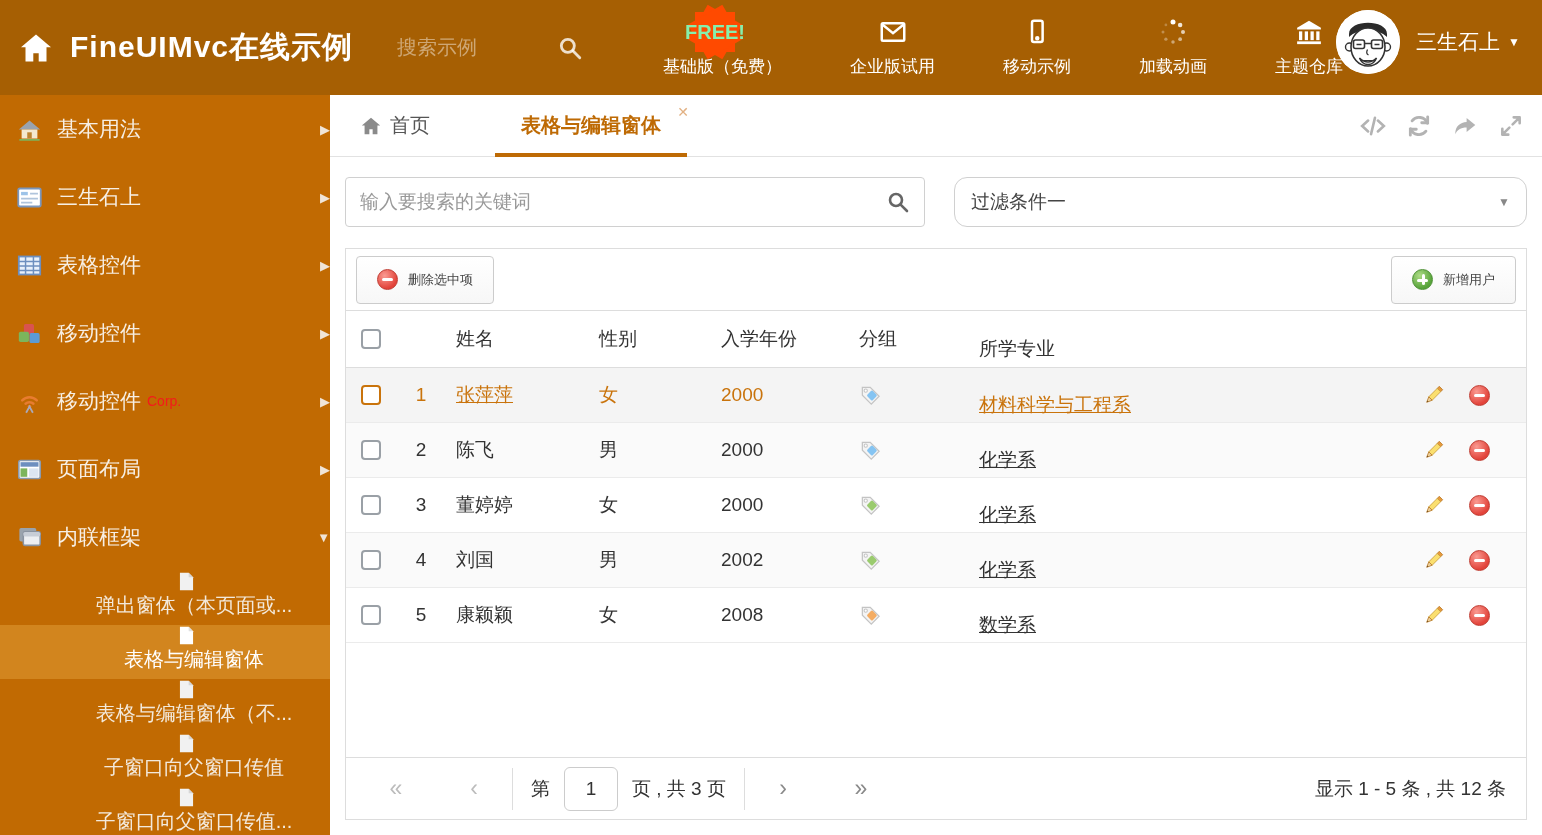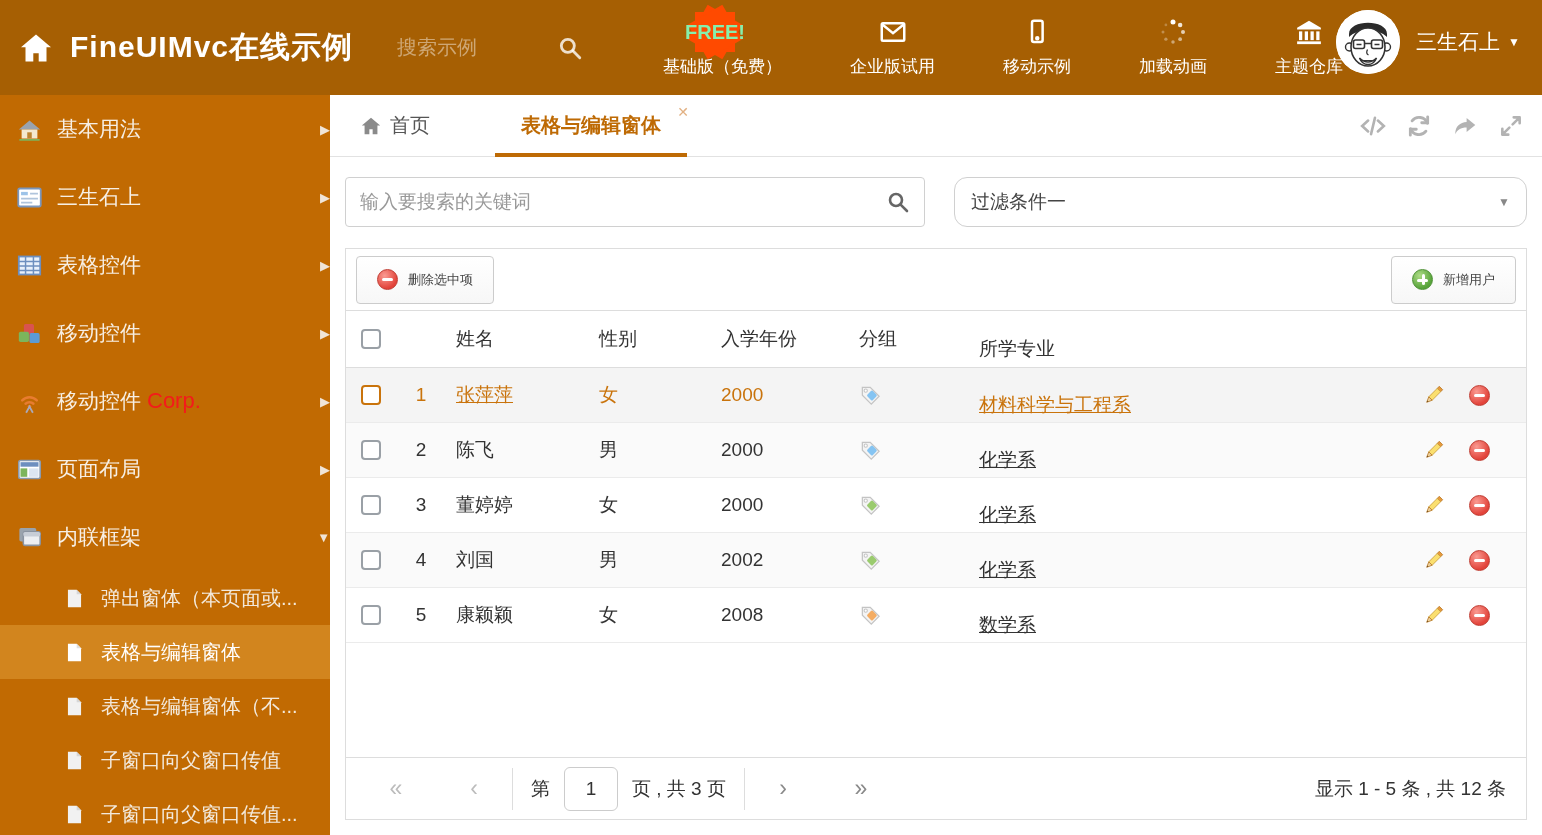--- a/index.html
+++ b/index.html
@@ -33,23 +33,23 @@
   .user-caret { color:#fff; font-size:12px; margin-left:8px; }
 
   
   .page-body { flex:1; display:flex; min-height:0; }
 
   
   .sidebar { width:330px; background:#C16A02; flex:0 0 330px; overflow:hidden; }
   .side-item { height:68px; display:flex; align-items:center; padding:0 0 0 16px; cursor:pointer; color:#F7EFE4; }
   .side-item svg { width:27px; height:27px; flex:0 0 27px; }
   .side-label { font-size:21px; margin-left:14px; flex:1; white-space:nowrap; }
-  .side-badge { color:#F31B1B; font-size:22px; margin-left:6px; flex:1; }
+  .side-badge { color:#F31B1B; font-size:14px; margin-left:6px; flex:1; }
   .side-arrow { font-size:13px; color:#F0E5D8; }
-  .sub-item { height:54px; display:flex; align-items:center; padding-left:64px; cursor:pointer; color:#F3E9DB; }
+  .sub-item { height:54px; display:flex; align-items:center; padding-left:42px; cursor:pointer; color:#F3E9DB;flex-direction:column; }
   .sub-item svg { width:21px; height:21px; flex:0 0 21px; }
   .sub-label { font-size:20px; margin-left:16px; white-space:nowrap; overflow:hidden; }
   .sub-item.active { background:#D2851E; color:#fff; }
 
   
   .main { flex:1; background:#fff; display:flex; flex-direction:column; min-width:0; }
   .tabstrip { height:62px; border-bottom:1px solid #e2e2e2; display:flex; align-items:stretch; position:relative; }
   .tab { display:flex; align-items:center; margin-left:30px; cursor:pointer; position:relative; }
   .tab-home svg { width:22px; height:22px; color:#8a8a8a; margin-right:8px; }
   .tab-label { font-size:20px; color:#555; }

